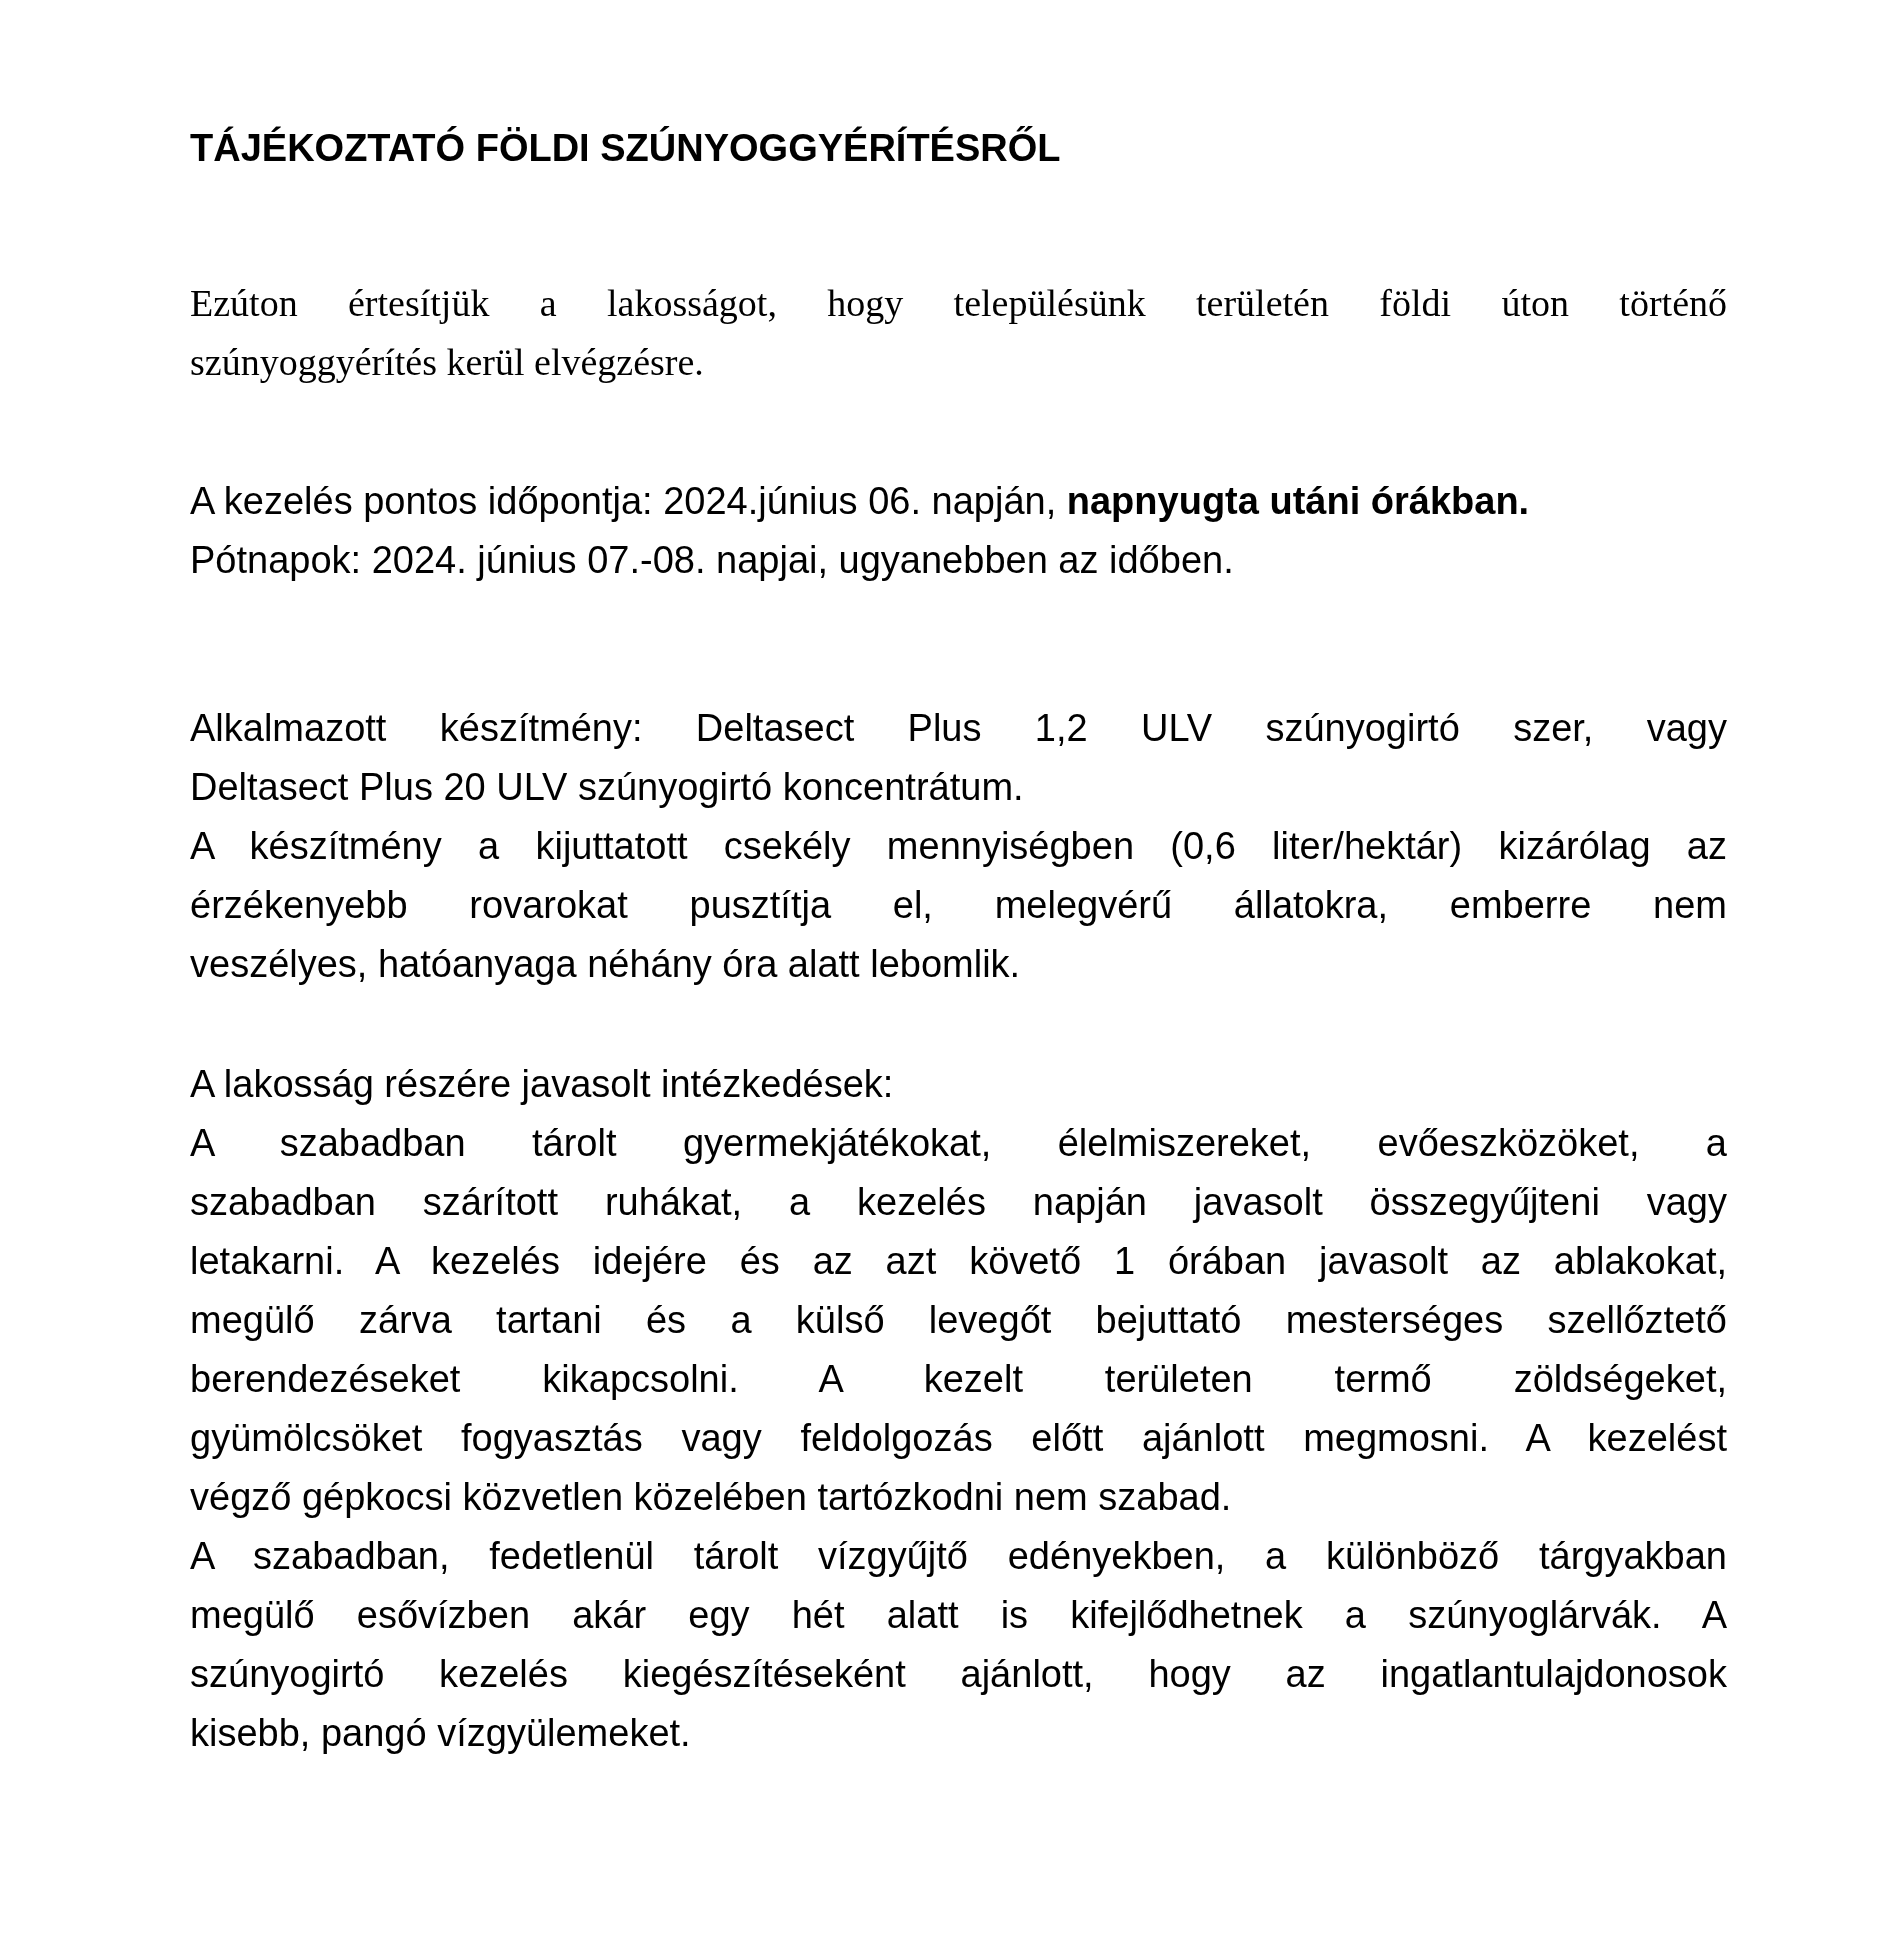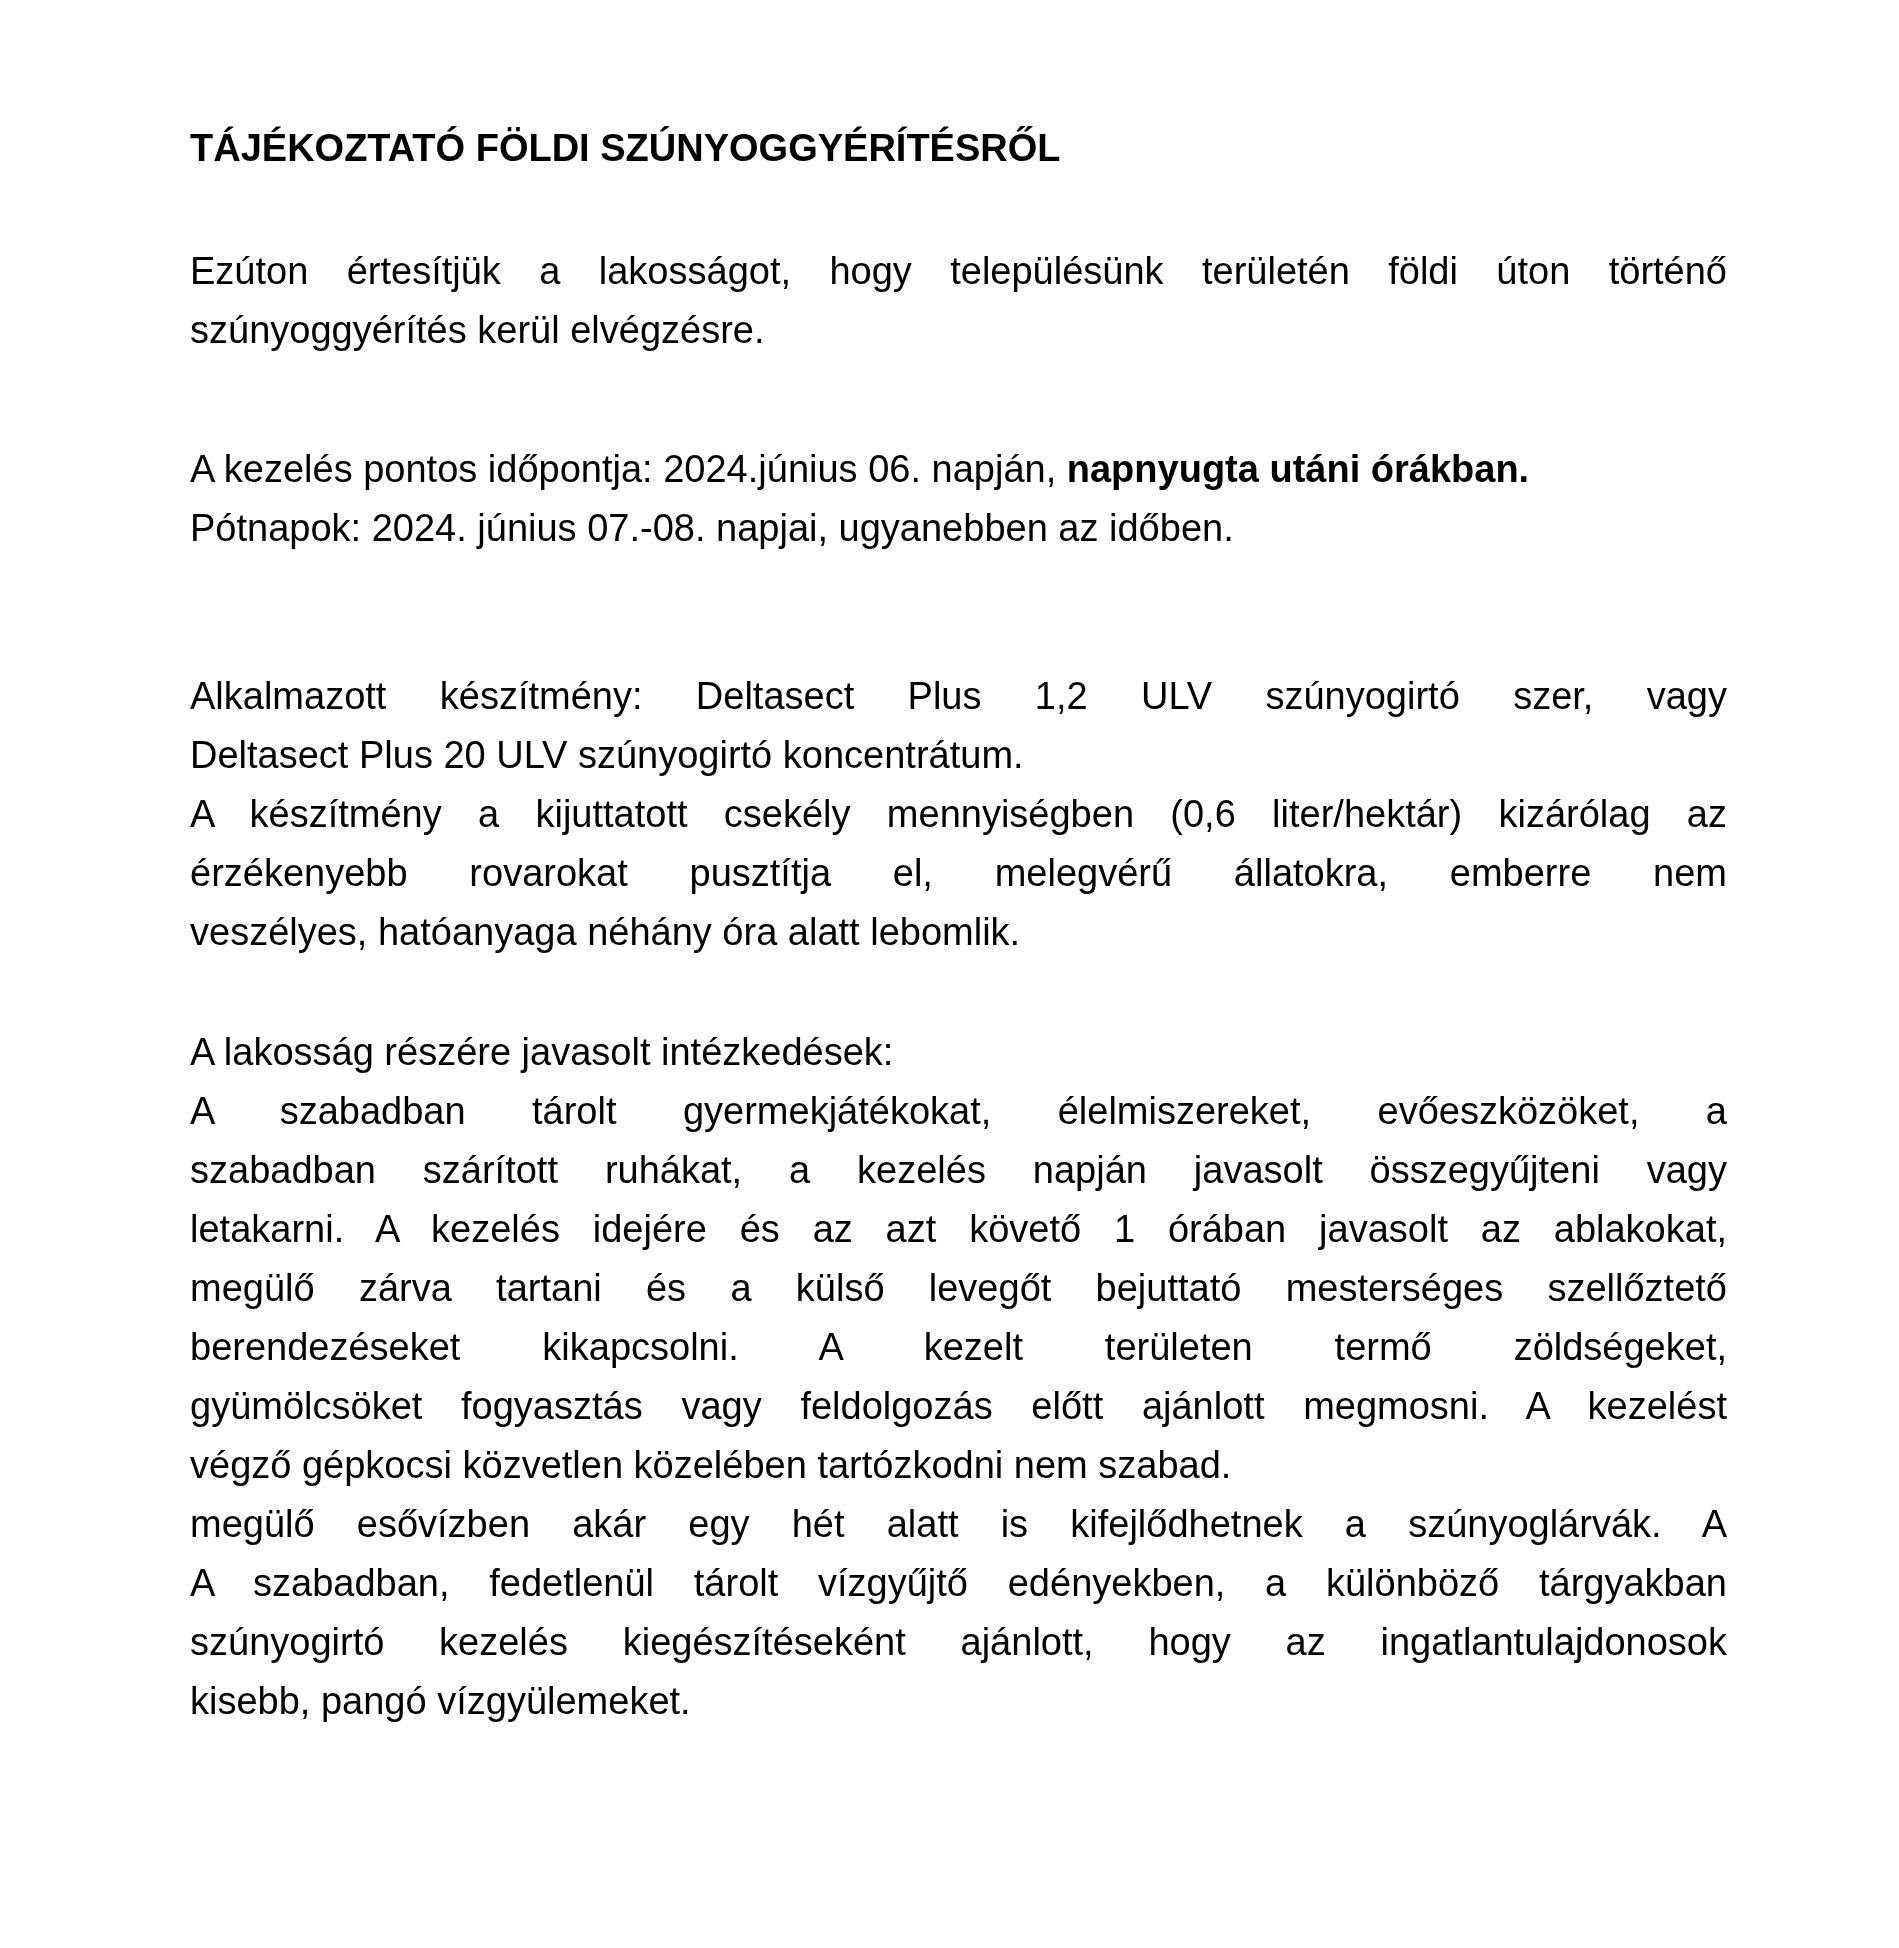--- a/index.html
+++ b/index.html
@@ -26,21 +26,21 @@
   }
   
   .j {
     text-align: justify;
     text-align-last: justify;
   }
   .doc-title {
     font-weight: bold;
     line-height: 59px;
   }
-  .p-intro        { margin-top: 64px; }
+  .p-intro        { margin-top: 96px; font-family: Liberation Serif, serif; }
   .p-schedule     { margin-top: 80px;  }
   .p-preparation  { margin-top: 109px; }
   .p-measures     { margin-top: 61px;  }
   b { font-weight: bold; }
 </style>
 </head>
 <body>
 
 <div class="content">
 
@@ -71,21 +71,21 @@
       <div class="ln j">A szabadban tárolt gyermekjátékokat, élelmiszereket, evőeszközöket, a</div>
       <div class="ln j">szabadban szárított ruhákat, a kezelés napján javasolt összegyűjteni vagy</div>
       <div class="ln j">letakarni. A kezelés idejére és az azt követő 1 órában javasolt az ablakokat,</div>
       <div class="ln j">megülő zárva tartani és a külső levegőt bejuttató mesterséges szellőztető</div>
       <div class="ln j">berendezéseket kikapcsolni. A kezelt területen termő zöldségeket,</div>
       <div class="ln j">gyümölcsöket fogyasztás vagy feldolgozás előtt ajánlott megmosni. A kezelést</div>
       <div class="ln">végző gépkocsi közvetlen közelében tartózkodni nem szabad.</div>
     </div>
 
     <div>
+      <div class="ln j">A szabadban, fedetlenül tárolt vízgyűjtő edényekben, a különböző tárgyakban</div>
       <div class="ln j">megülő esővízben akár egy hét alatt is kifejlődhetnek a szúnyoglárvák. A</div>
-      <div class="ln j">A szabadban, fedetlenül tárolt vízgyűjtő edényekben, a különböző tárgyakban</div>
       <div class="ln j">szúnyogirtó kezelés kiegészítéseként ajánlott, hogy az ingatlantulajdonosok</div>
       <div class="ln">kisebb, pangó vízgyülemeket.</div>
     </div>
   </div>
 
 </div>
 
 
 </body></html>

